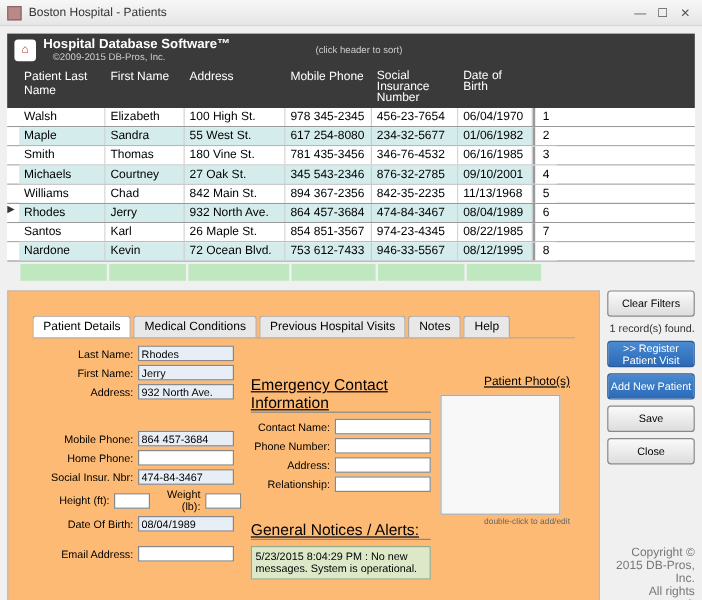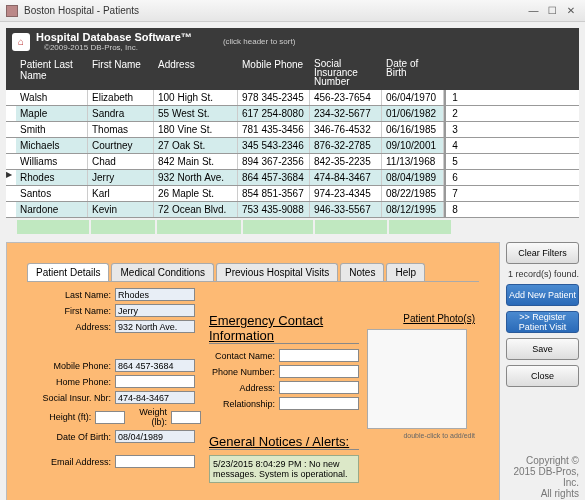--- a/index.html
+++ b/index.html
@@ -7,21 +7,21 @@
   .window { background: #fff; width: 585px; height: 500px; display: flex; flex-direction: column; }
   .titlebar { height: 22px; background: linear-gradient(#f7f7f7,#e6e6e6); display: flex; align-items: center; padding: 0 6px; border-bottom: 1px solid #ccc; }
   .titlebar .icon { width: 12px; height: 12px; background:#b88; margin-right:6px; border:1px solid #866;}
   .titlebar .title { flex:1; color:#333; }
   .winbtns span { display:inline-block; width:16px; text-align:center; color:#555;}
   .content { flex:1; padding:6px; background:#f0f0f0; display:flex; flex-direction:column; overflow:hidden;}
   .header { background:#3a3a3a; color:#fff; display:flex; align-items:center; padding:3px 6px;}
   .header .logo { width:18px; height:18px; background:#fff; border-radius:3px; margin-right:6px; display:flex; align-items:center; justify-content:center; color:#b33; font-weight:bold;}
   .header .htitle { font-weight:bold; font-size:11px;}
   .header .copy { font-size:8px; margin-left:8px; color:#ccc;}
-  .header .sort { font-size:8px; color:#ccc;padding-left:31px;}
+  .header .sort { margin-left:40px; font-size:8px; color:#ccc;padding-left:31px;}
   .colhdr { background:#3a3a3a; color:#fff; display:flex; padding:2px 0;}
   .colhdr > div, .row > div { padding:2px 4px; }
   .c-last{width:72px;} .c-first{width:66px;} .c-addr{width:84px;} .c-phone{width:72px;} .c-ssn{width:72px;} .c-dob{width:62px;} .c-idx{width:20px;text-align:center;}
   .tbody { background:#fff; }
   .row { display:flex; border-bottom:1px solid #999; background:#fff;}
   .row:nth-child(even) .cell { background:#d4ecec;}
   .cell { border-right:1px solid #ccc; background:#d4ecec;}
   .row:nth-child(odd) .cell { background:#fff;}
   .row .c-idx { background:#fff !important; border-left:2px solid #999;}
   .row.selected::before { content:"▶"; position:absolute; margin-left:-10px; font-size:8px; color:#333;}
@@ -145,21 +145,21 @@
           <div class="cell c-addr">26 Maple St.</div>
           <div class="cell c-phone">854 851-3567</div>
           <div class="cell c-ssn">974-23-4345</div>
           <div class="cell c-dob">08/22/1985</div>
           <div class="c-idx">7</div>
         </div>
         <div class="row">
           <div class="cell c-last">Nardone</div>
           <div class="cell c-first">Kevin</div>
           <div class="cell c-addr">72 Ocean Blvd.</div>
-          <div class="cell c-phone">753 435-9088</div>
+          <div class="cell c-phone">753 612-7433</div>
           <div class="cell c-ssn">946-33-5567</div>
           <div class="cell c-dob">08/12/1995</div>
           <div class="c-idx">8</div>
         </div>
       </div>
 
     <div class="filterstrip">
       <div class="c-last"></div>
       <div style="width:64px"></div>
       <div class="c-addr"></div>
@@ -252,22 +252,22 @@
             <div class="photobox"></div>
             <div class="photohint">double-click to add/edit</div>
           </div>
 
         </div>
       </div>
 
       <div class="sidebar">
         <button class="btn">Clear Filters</button>
         <div class="found">1 record(s) found.</div>
+        <button class="pbtn">&gt;&gt; Register Patient Visit</button>
         <button class="pbtn">Add New Patient</button>
-        <button class="pbtn">&gt;&gt; Register Patient Visit</button>
         <button class="btn">Save</button>
         <button class="btn">Close</button>
         <div class="footer">
           <div>Copyright © 2015 DB-Pros, Inc.</div>
           <div>All rights reserved.</div>
         </div>
       </div>
     </div>
   </div>
 </div>

